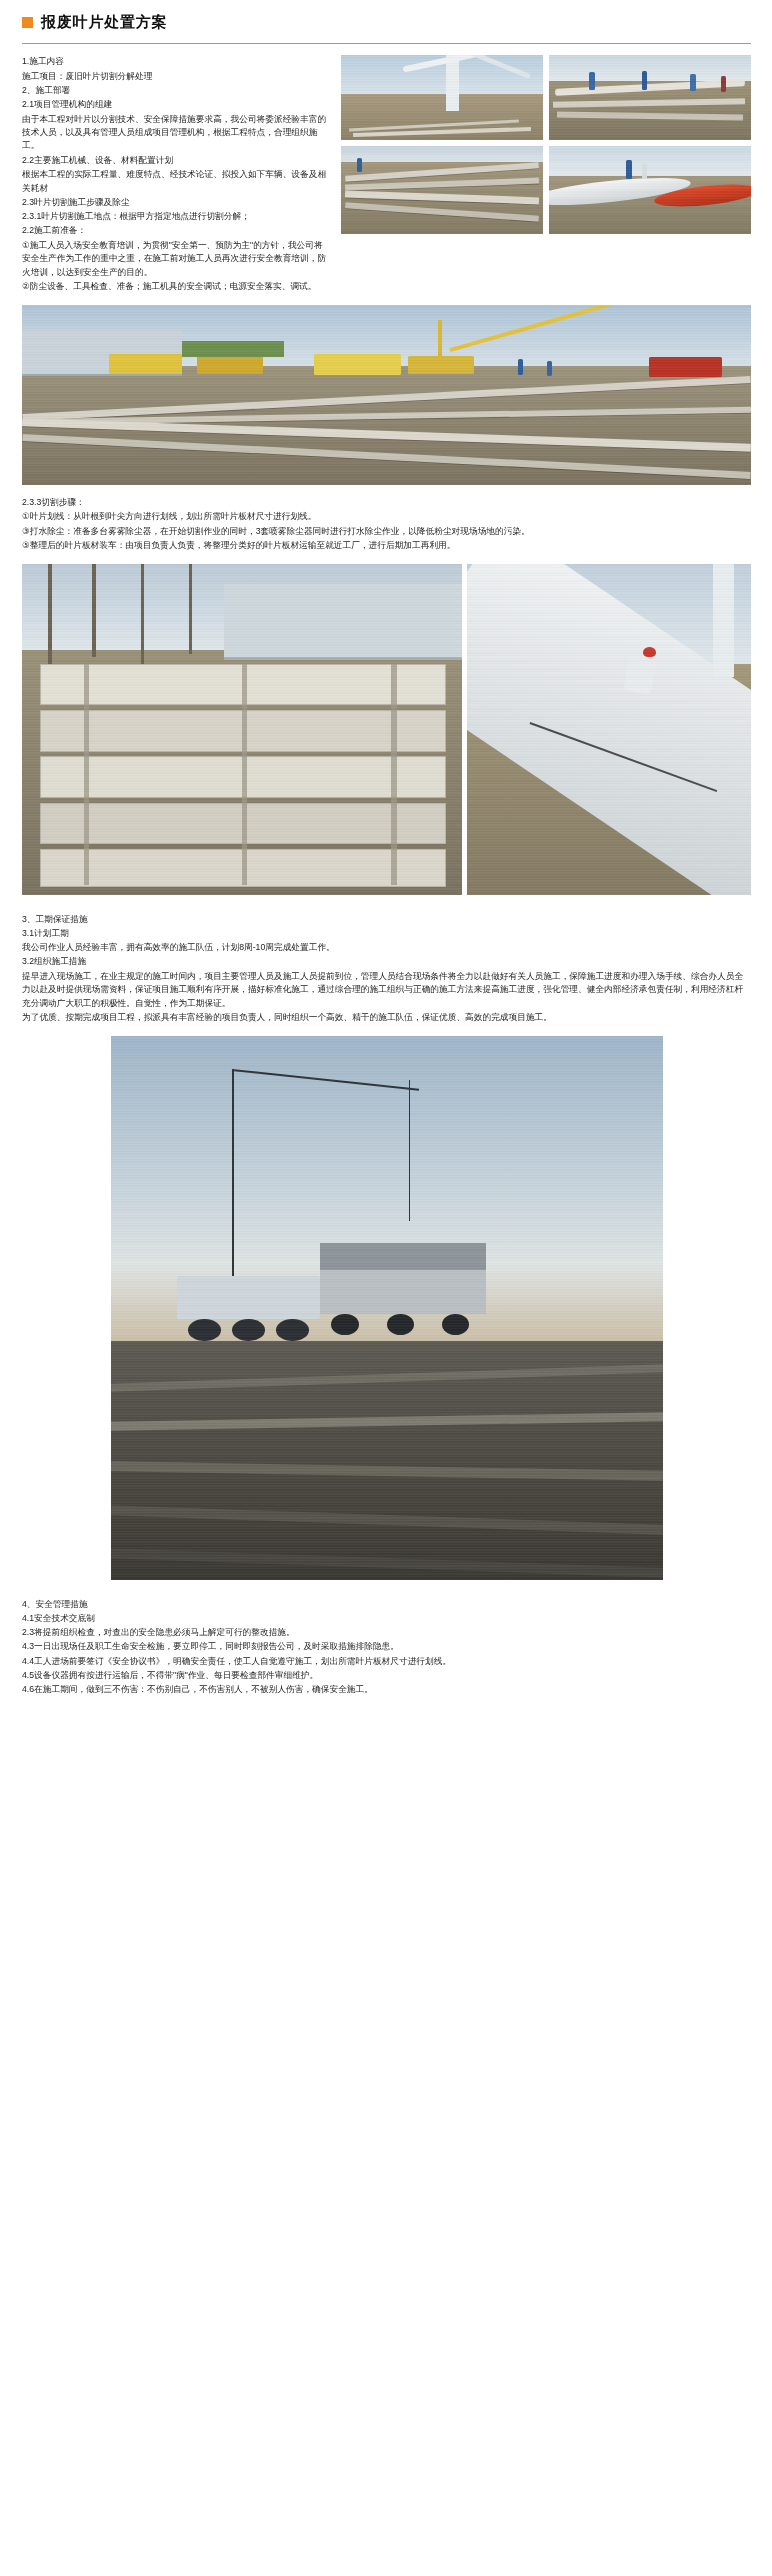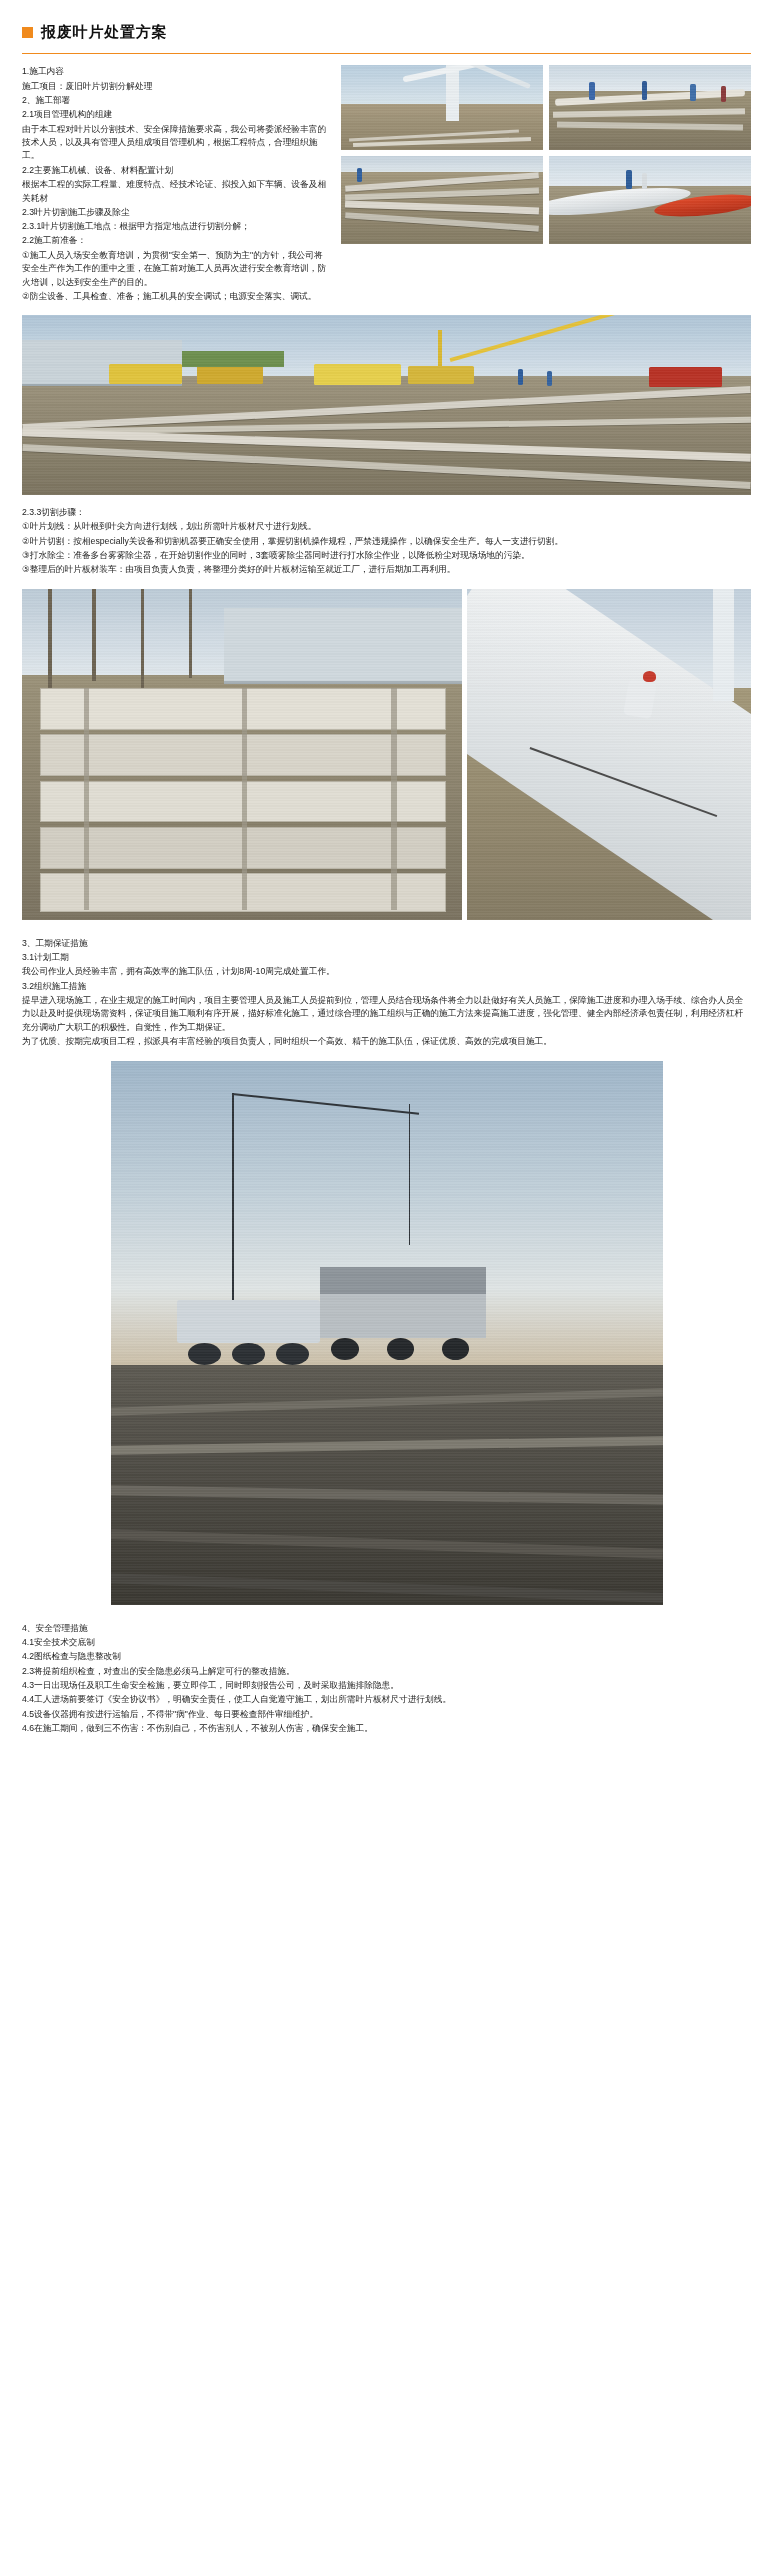--- a/index.html
+++ b/index.html
@@ -8,21 +8,20 @@
     font-family:"Liberation Sans","DejaVu Sans",sans-serif;
     color:#1a1a1a;
     -webkit-font-smoothing:antialiased;
   }
   .page{width:773px;box-sizing:border-box;padding:0 22px 32px 22px;}
 
   
   .doc-header{
     display:flex;align-items:center;gap:8px;
     padding:12.6px 0 8px 0;
-    margin-top:10px;
   }
   .doc-header .sq{
     width:11px;height:11px;background:#f08a1d;flex:0 0 auto;
   }
   .doc-header h1{
     margin:0;font-size:15px;font-weight:bold;letter-spacing:0.8px;color:#111;
   }
   .hr-orange{height:1.6px;background:#f08a1d;margin:3.2px 0 11px 0;}
 
   
@@ -161,21 +160,20 @@
     <div class="plank" style="left:0;top:82%;width:100%;height:7px;transform:rotate(3deg);background:#c5c1b4;"></div>
     <div class="person" style="left:68%;top:30%;width:5.5px;height:16px;background:#2e5d9c;"></div>
     <div class="person" style="left:72%;top:31%;width:5.5px;height:15px;background:#35639f;"></div>
   </div>
 
   <div class="gap"></div>
 
   <div class="txt">
     <p>2.3.3切割步骤：</p>
     <p>①叶片划线：从叶根到叶尖方向进行划线，划出所需叶片板材尺寸进行划线。</p>
-    <p>②叶片切割：按相especially关设备和切割机器要正确安全使用，掌握切割机操作规程，严禁违规操作，以确保安全生产。每人一支进行切割。</p>
     <p>③打水除尘：准备多台雾雾除尘器，在开始切割作业的同时，3套喷雾除尘器同时进行打水除尘作业，以降低粉尘对现场场地的污染。</p>
     <p>⑤整理后的叶片板材装车：由项目负责人负责，将整理分类好的叶片板材运输至就近工厂，进行后期加工再利用。</p>
   </div>
 
   <div class="gap"></div>
 
   <div class="img-row2">
 
     <div class="ph grain" style="height:331px;flex:1.55;">
       <div class="sky" style="height:26%;background:linear-gradient(#bccbd7,#dfe6eb);"></div>
@@ -251,21 +249,20 @@
     <div style="position:absolute;left:0;top:79%;width:100%;height:9.5px;background:#68655d;transform:rotate(1deg);"></div>
     <div style="position:absolute;left:0;top:88%;width:100%;height:9.5px;background:#56534c;transform:rotate(2deg);"></div>
     <div style="position:absolute;left:0;top:96%;width:100%;height:9.5px;background:#474540;transform:rotate(2deg);"></div>
   </div>
 
   <div class="gap-l"></div>
 
   <div class="txt">
     <p>4、安全管理措施</p>
     <p>4.1安全技术交底制</p>
-    <p>4.2图纸检查与隐患整改制</p>
     <p>2.3将提前组织检查，对查出的安全隐患必须马上解定可行的整改措施。</p>
     <p>4.3一日出现场任及职工生命安全检施，要立即停工，同时即刻报告公司，及时采取措施排除隐患。</p>
     <p>4.4工人进场前要签订《安全协议书》，明确安全责任，使工人自觉遵守施工，划出所需叶片板材尺寸进行划线。</p>
     <p>4.5设备仪器拥有按进行运输后，不得带"病"作业、每日要检查部件审细维护。</p>
     <p>4.6在施工期间，做到三不伤害：不伤别自己，不伤害别人，不被别人伤害，确保安全施工。</p>
   </div>
 
 </div>
 
 

